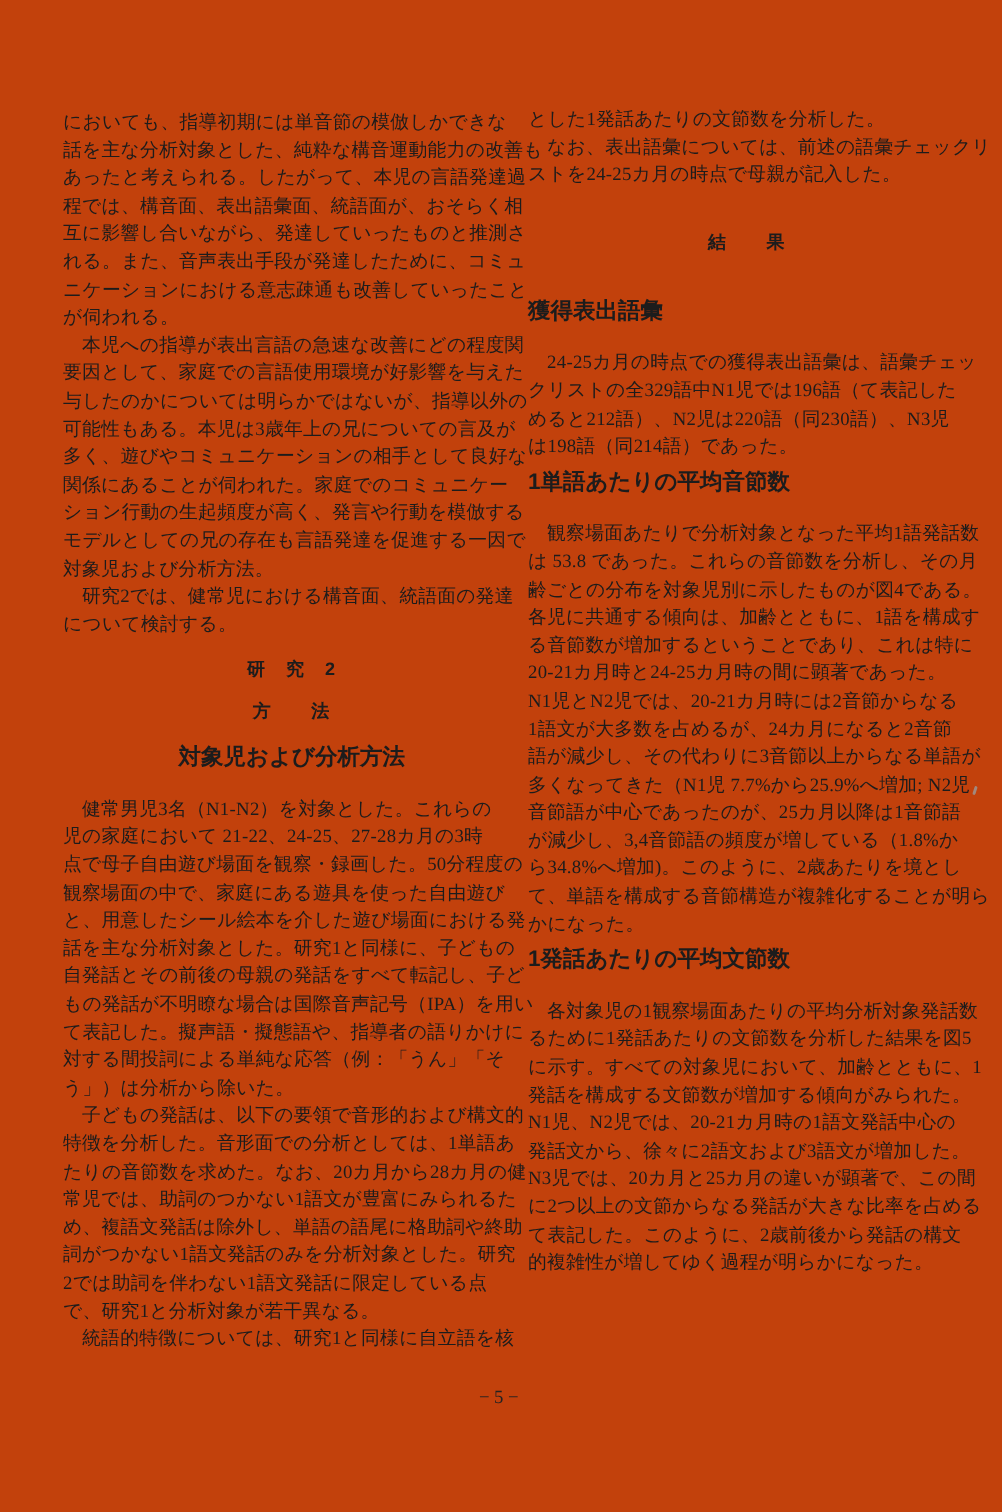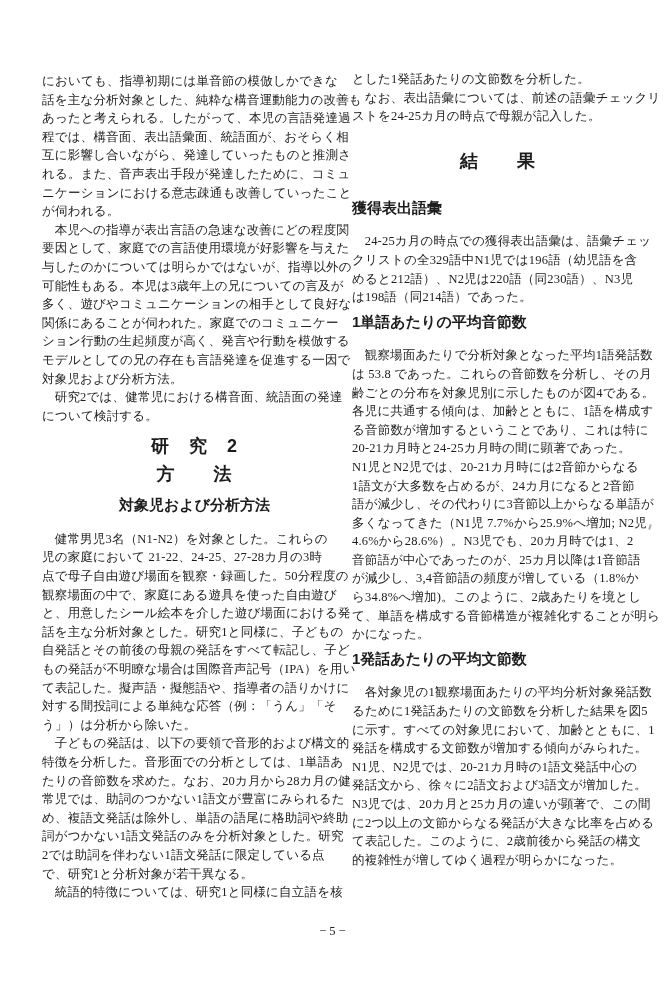--- a/index.html
+++ b/index.html
@@ -1,38 +1,38 @@
 <!DOCTYPE html>
 <html><head>
 <meta charset="utf-8">
 <style>
   html,body{margin:0;padding:0;background:#e8e8e8;}
   .page{
     position:relative;
     width:668px;height:1008px;
-    background:#ffffff;
+    background:#c2410c;
     overflow:hidden;
     font-family:"Liberation Serif","DejaVu Serif",serif;
     color:#1c1c1c;
   }
   .col{position:absolute;top:0;}
   .col-left{left:42px;top:72px;width:305px;}
   .col-right{left:352px;top:70px;width:292px;}
   .para{margin:0;}
   .line{
     white-space:pre;
     font-size:12.5px;
     line-height:18.6px;
     height:18.6px;
     letter-spacing:0.2px;
   }
   .heading{
     font-family:"Liberation Sans","DejaVu Sans",sans-serif;
     font-weight:bold;
-    font-size:18px;
+    font-size:12px;
     line-height:19px;
     text-align:center;
     letter-spacing:1px;
     margin-top:12px;
   }
   .heading + .heading{margin-top:9px;}
   .heading.results{margin-top:26px;margin-bottom:28px;}
   .subheading{
     font-family:"Liberation Sans","DejaVu Sans",sans-serif;
     font-weight:bold;
@@ -116,37 +116,36 @@
   <div class="col col-right" id="col-right">
       <div class="para">
         <div class="line">とした1発話あたりの文節数を分析した。</div>
         <div class="line">　なお、表出語彙については、前述の語彙チェックリ</div>
         <div class="line">ストを24-25カ月の時点で母親が記入した。</div>
       </div>
       <div class="heading results">結　　果</div>
       <div class="subheading">獲得表出語彙</div>
       <div class="para">
         <div class="line">　24-25カ月の時点での獲得表出語彙は、語彙チェッ</div>
-        <div class="line">クリストの全329語中N1児では196語（幼児語を含</div>
+        <div class="line">クリストの全329語中N1児では196語（て表記した</div>
         <div class="line">めると212語）、N2児は220語（同230語）、N3児</div>
         <div class="line">は198語（同214語）であった。</div>
       </div>
       <div class="subheading">1単語あたりの平均音節数</div>
       <div class="para">
         <div class="line">　観察場面あたりで分析対象となった平均1語発話数</div>
         <div class="line">は 53.8 であった。これらの音節数を分析し、その月</div>
         <div class="line">齢ごとの分布を対象児別に示したものが図4である。</div>
         <div class="line">各児に共通する傾向は、加齢とともに、1語を構成す</div>
         <div class="line">る音節数が増加するということであり、これは特に</div>
         <div class="line">20-21カ月時と24-25カ月時の間に顕著であった。</div>
         <div class="line">N1児とN2児では、20-21カ月時には2音節からなる</div>
         <div class="line">1語文が大多数を占めるが、24カ月になると2音節</div>
         <div class="line">語が減少し、その代わりに3音節以上からなる単語が</div>
         <div class="line">多くなってきた（N1児 7.7%から25.9%へ増加; N2児</div>
-        <div class="line">4.6%から28.6%）。N3児でも、20カ月時では1、2</div>
         <div class="line">音節語が中心であったのが、25カ月以降は1音節語</div>
         <div class="line">が減少し、3,4音節語の頻度が増している（1.8%か</div>
         <div class="line">ら34.8%へ増加)。このように、2歳あたりを境とし</div>
         <div class="line">て、単語を構成する音節構造が複雑化することが明ら</div>
         <div class="line">かになった。</div>
       </div>
       <div class="subheading">1発話あたりの平均文節数</div>
       <div class="para">
         <div class="line">　各対象児の1観察場面あたりの平均分析対象発話数</div>
         <div class="line">るために1発話あたりの文節数を分析した結果を図5</div>

